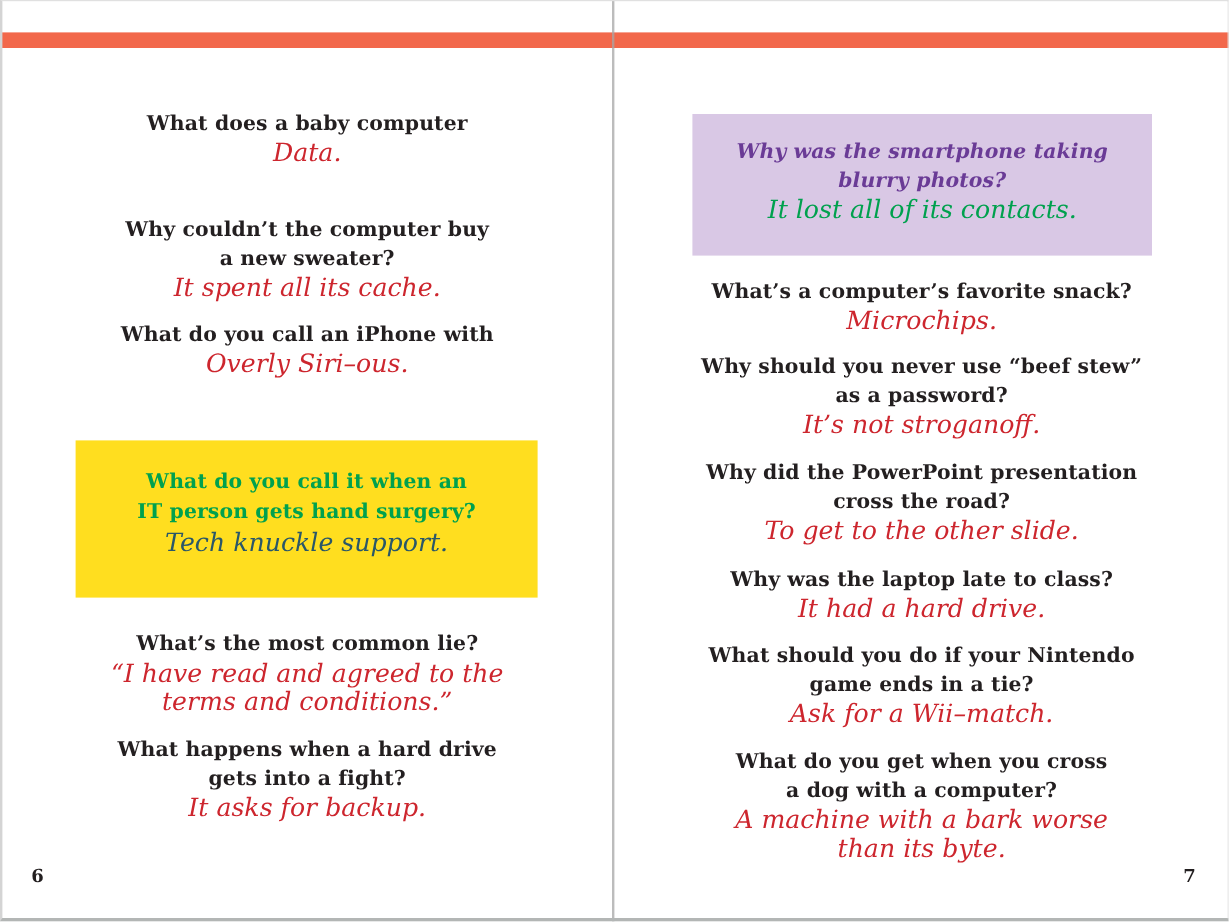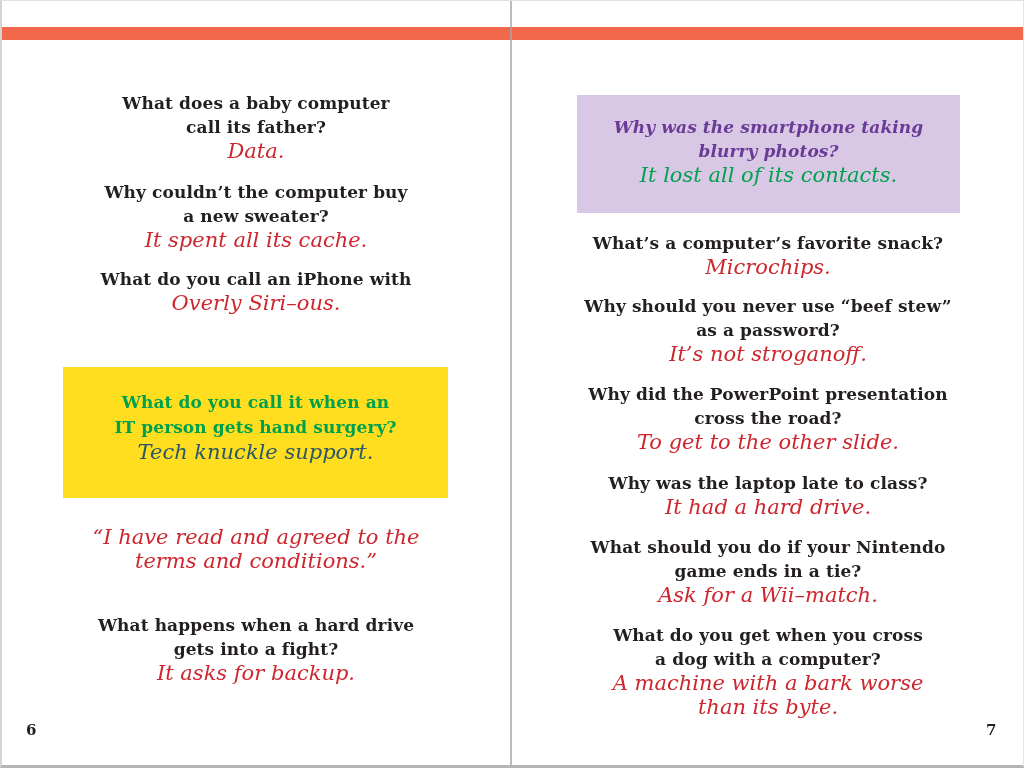--- a/index.html
+++ b/index.html
@@ -81,21 +81,20 @@
 
 <div class="spread">
 
   <div class="top-bar"></div>
   <div class="gutter"></div>
 
   <div class="page page-left">
 
     <div class="joke" style="top:81px">
       <div class="q-line">What does a baby computer</div>
-      <div class="q-line">call its father?</div>
       <div class="a-line">Data.</div>
     </div>
 
     <div class="joke" style="top:170px">
       <div class="q-line">Why couldn’t the computer buy</div>
       <div class="q-line">a new sweater?</div>
       <div class="a-line">It spent all its cache.</div>
     </div>
 
     <div class="joke" style="top:257px">
@@ -103,20 +102,21 @@
       <div class="a-line">Overly Siri–ous.</div>
     </div>
 
     <div class="hl-box hl-yellow">
       <div class="q-line">What do you call it when an</div>
       <div class="q-line">IT person gets hand surgery?</div>
       <div class="a-line">Tech knuckle support.</div>
     </div>
 
     <div class="joke" style="top:515px">
+      <div class="q-line">What’s the most common lie?</div>
       <div class="a-line">“I have read and agreed to the</div>
       <div class="a-line">terms and conditions.”</div>
     </div>
 
     <div class="joke" style="top:603px">
       <div class="q-line">What happens when a hard drive</div>
       <div class="q-line">gets into a fight?</div>
       <div class="a-line">It asks for backup.</div>
     </div>
 

